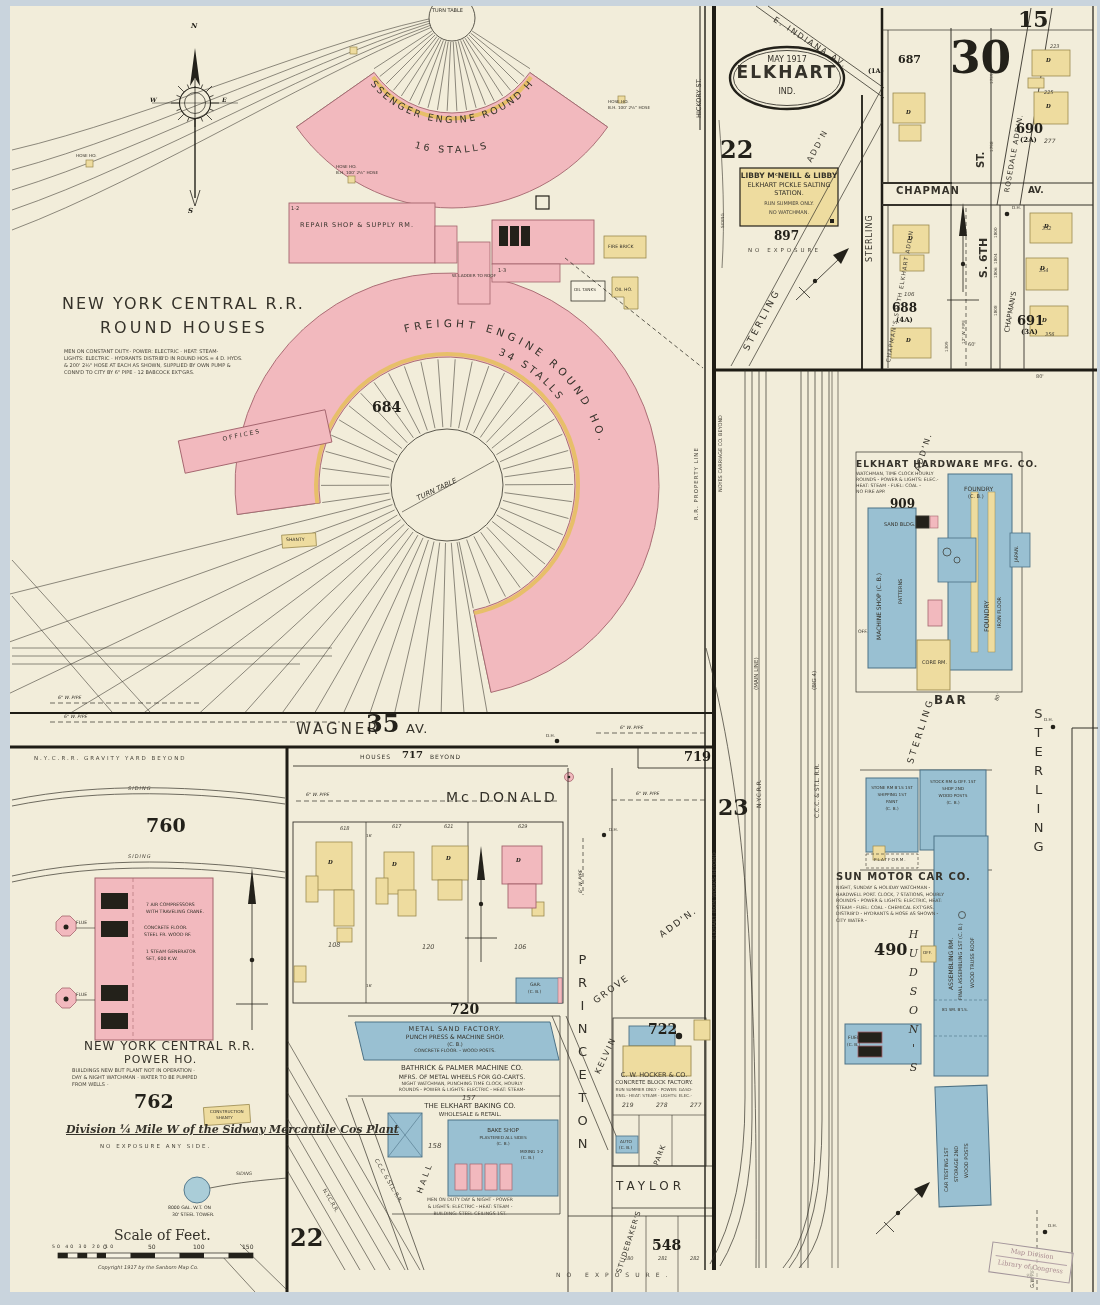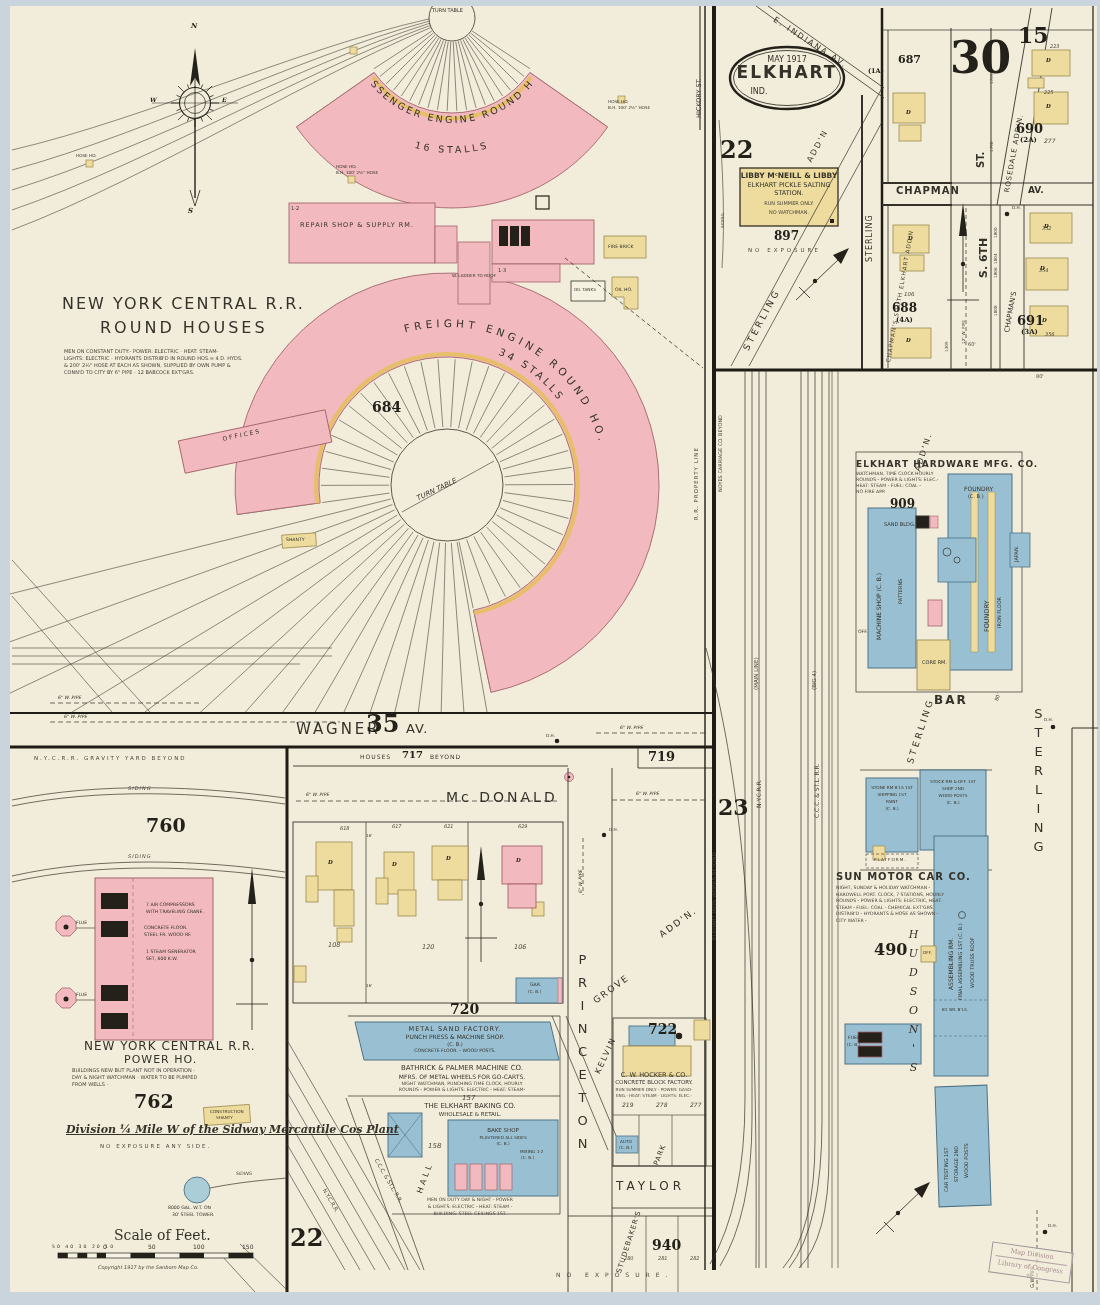--- a/index.html
+++ b/index.html
@@ -561,21 +561,21 @@
   <div class="lbl t45 ls2" style="left:52px;top:1245px">50 40 30 20 10</div>
   <div class="lbl t6" style="left:103px;top:1244px">0</div>
   <div class="lbl t6" style="left:148px;top:1244px">50</div>
   <div class="lbl t6" style="left:193px;top:1244px">100</div>
   <div class="lbl t6" style="left:242px;top:1244px">150</div>
   <div class="lbl t5 it sm" style="left:98px;top:1265px">Copyright 1917 by the Sanborn Map Co.</div>
 
   <div class="lbl t6 ls1" style="left:360px;top:754px">HOUSES</div>
   <div class="lbl t10 num" style="left:402px;top:750px">717</div>
   <div class="lbl t6 ls1" style="left:430px;top:754px">BEYOND</div>
-  <div class="lbl t13 num" style="left:648px;top:750px">719</div>
+  <div class="lbl t13 num" style="left:684px;top:750px">719</div>
   <div class="lbl t14 ls3" style="left:446px;top:790px">Mc DONALD</div>
   <div class="lbl t45 it" style="left:306px;top:793px">6" W. PIPE</div>
   <div class="lbl t45 it" style="left:636px;top:792px">6" W. PIPE</div>
   <div class="lbl t45 it rot" style="left:579px;top:893px;transform:rotate(-90deg)">6" W. PIPE</div>
   <div class="lbl t40" style="left:609px;top:828px">D.H.</div>
   <div class="lbl t5 it sm" style="left:340px;top:826px">618</div>
   <div class="lbl t5 it sm" style="left:392px;top:824px">617</div>
   <div class="lbl t5 it sm" style="left:444px;top:824px">621</div>
   <div class="lbl t5 it sm" style="left:518px;top:824px">629</div>
   <div class="lbl t65 it sm" style="left:328px;top:942px">108</div>
@@ -622,34 +622,34 @@
   <div class="lbl t55 ctr" style="left:654px;top:1080px">CONCRETE BLOCK FACTORY.</div>
   <div class="lbl t40 ctr sm" style="left:654px;top:1088px">RUN SUMMER ONLY - POWER: GASO-</div>
   <div class="lbl t40 ctr sm" style="left:654px;top:1094px">ENG.- HEAT: STEAM - LIGHTS: ELEC.-</div>
   <div class="lbl t6 it sm" style="left:622px;top:1102px">219</div>
   <div class="lbl t6 it sm" style="left:656px;top:1102px">278</div>
   <div class="lbl t6 it sm" style="left:690px;top:1102px">277</div>
   <div class="lbl t40" style="left:620px;top:1140px">AUTO</div>
   <div class="lbl t40" style="left:619px;top:1146px">(C. B.)</div>
   <div class="lbl t7 ls1 rot" style="left:653px;top:1164px;transform:rotate(-68deg)">PARK</div>
   <div class="lbl t12 ls4" style="left:616px;top:1180px">TAYLOR</div>
-  <div class="lbl t14 num" style="left:652px;top:1238px">940</div>
+  <div class="lbl t14 num" style="left:652px;top:1238px">548</div>
   <div class="lbl t5 it sm" style="left:624px;top:1256px">280</div>
   <div class="lbl t5 it sm" style="left:658px;top:1256px">281</div>
   <div class="lbl t5 it sm" style="left:690px;top:1256px">282</div>
   <div class="lbl t6 ls6 sm" style="left:556px;top:1272px">NO EXPOSURE.</div>
   <div class="lbl t7 ls1 rot" style="left:616px;top:1272px;transform:rotate(-72deg)">STUDEBAKER'S</div>
   <div class="lbl t55 rot sm" style="left:712px;top:940px;transform:rotate(-90deg)">ELKHART IRON WORKS BEYOND</div>
   <div class="lbl t24 num" style="left:290px;top:1226px">22</div>
 
   <div class="lbl t65 rot" style="left:696px;top:118px;transform:rotate(-90deg)">HICKORY ST.</div>
   <div class="lbl t8 ls2 rot" style="left:776px;top:16px;transform:rotate(33deg)">E. INDIANA AV.</div>
   <div class="lbl t8 ctr" style="left:787px;top:56px">MAY 1917</div>
   <div class="lbl ctr" style="left:787px;top:64px;font-size:17px;letter-spacing:2px;font-weight:bold">ELKHART</div>
-  <div class="lbl t8 ctr" style="left:759px;top:88px">IND.</div>
+  <div class="lbl t8 ctr" style="left:787px;top:88px">IND.</div>
   <div class="lbl t24 num" style="left:720px;top:138px">22</div>
   <div class="lbl t75 ctr" style="left:789px;top:172px;font-weight:bold">LIBBY MᶜNEILL &amp; LIBBY</div>
   <div class="lbl t65 ctr" style="left:789px;top:182px">ELKHART PICKLE SALTING</div>
   <div class="lbl t65 ctr" style="left:789px;top:190px">STATION.</div>
   <div class="lbl t5 ctr sm" style="left:789px;top:201px">RUN SUMMER ONLY.</div>
   <div class="lbl t5 ctr sm" style="left:789px;top:210px">NO WATCHMAN.</div>
   <div class="lbl t12 num" style="left:774px;top:230px">897</div>
   <div class="lbl t55 ls3 sm" style="left:748px;top:248px">NO EXPOSURE</div>
   <div class="lbl t9 ls3 rot" style="left:742px;top:348px;transform:rotate(-62deg)">STERLING</div>
   <div class="lbl t8 ls2 rot" style="left:806px;top:160px;transform:rotate(-62deg)">ADD'N</div>
@@ -660,21 +660,21 @@
   <div class="lbl t10 ls1" style="left:896px;top:186px;font-weight:bold">CHAPMAN</div>
   <div class="lbl t9" style="left:1028px;top:186px;font-weight:bold">AV.</div>
   <div class="lbl t10 rot" style="left:976px;top:168px;transform:rotate(-90deg);font-weight:bold">ST.</div>
   <div class="lbl t11 rot" style="left:978px;top:278px;transform:rotate(-90deg);font-weight:bold">S. 6TH</div>
   <div class="lbl t40 rot" style="left:962px;top:344px;transform:rotate(-90deg)">12" W. PIPE</div>
   <div class="lbl t12 num" style="left:892px;top:302px">688</div>
   <div class="lbl t7 num" style="left:896px;top:316px">(4A)</div>
   <div class="lbl t55 it sm" style="left:904px;top:292px">106</div>
   <div class="lbl rot sm" style="left:886px;top:362px;font-size:5.8px;letter-spacing:1px;transform:rotate(-80deg)">CHAPMAN'S SOUTH ELKHART ADD'N</div>
   <div class="lbl t44 num" style="left:950px;top:36px">30</div>
-  <div class="lbl t22 num" style="left:1018px;top:24px">15</div>
+  <div class="lbl t22 num" style="left:1018px;top:8px">15</div>
   <div class="lbl t7 ls1 rot" style="left:1004px;top:192px;transform:rotate(-80deg)">ROSEDALE ADD'N.</div>
   <div class="lbl t13 num" style="left:1016px;top:122px">690</div>
   <div class="lbl t7 num" style="left:1020px;top:136px">(2A)</div>
   <div class="lbl t6 it sm" style="left:1044px;top:138px">277</div>
   <div class="lbl t5 it sm" style="left:1050px;top:44px">223</div>
   <div class="lbl t5 it sm" style="left:1044px;top:90px">225</div>
   <div class="lbl t40 rot sm" style="left:990px;top:84px;transform:rotate(-90deg)">1759</div>
   <div class="lbl t40 rot sm" style="left:990px;top:152px;transform:rotate(-90deg)">1798</div>
   <div class="lbl t7 rot" style="left:1004px;top:332px;transform:rotate(-80deg)">CHAPMAN'S</div>
   <div class="lbl t13 num" style="left:1017px;top:314px">691</div>

